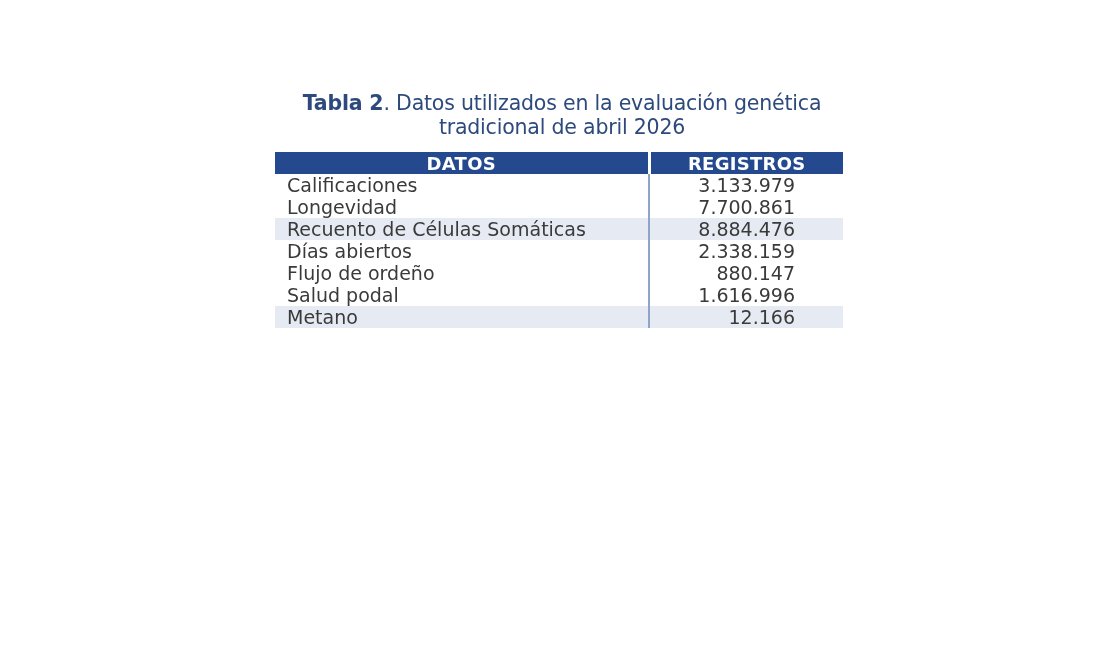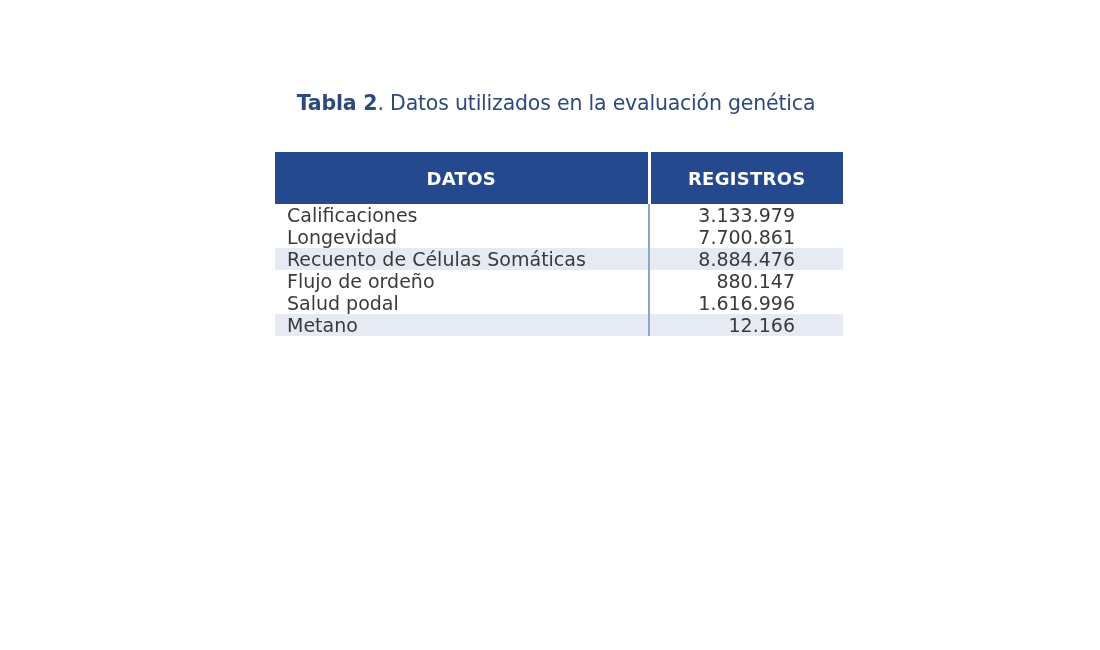--- a/index.html
+++ b/index.html
@@ -1,44 +1,45 @@
 <!DOCTYPE html>
 <html><head>
 <meta charset="utf-8">
 <style>
   html, body { margin: 0; padding: 0; background: #ffffff; }
   body { width: 1100px; height: 650px; position: relative; overflow: hidden; font-family: "DejaVu Sans", sans-serif; }
   .caption {
-    position: absolute; left: 256px; top: 91px; width: 600px;
+    position: absolute; left: 262px; top: 91px; width: 600px;
     text-align: center; color: #2e4a7d; font-size: 20.5px; line-height: 24px; letter-spacing: -0.2px;
   }
   .caption .lbl { font-weight: bold; }
   .tbl {
     position: absolute; left: 275px; top: 152px; width: 568px;
     border-collapse: collapse; table-layout: fixed;
   }
   .tbl col.c1 { width: 374px; }
   .tbl col.c2 { width: 194px; }
   .tbl th {
     background: #24498f; color: #ffffff; font-weight: bold; font-size: 18px;
-    height: 52px; padding: 0; text-align: center; letter-spacing: 0.3px;
+    height: 22px; padding: 0; text-align: center; letter-spacing: 0.3px;
   }
   .tbl th.h1 { border-right: 3px solid #ffffff; }
   .tbl td {
     height: 22px; padding: 0; font-size: 19px; color: #3a3a3a;
   }
   .tbl td.name { padding-left: 12px; }
   .tbl td.val { text-align: right; padding-right: 48px; border-left: 2px solid #8ea4c8; padding-left: 45px; }
   .tbl tr.alt td { background: #e6ebf3; }
 </style>
 </head>
 <body>
 
 <div class="caption">
   <div><span class="lbl">Tabla 2</span><span>. Datos utilizados en la evaluación genética</span></div>
+  <div>tradicional de abril 2026</div>
 </div>
 
 <table class="tbl">
   <colgroup>
       <col class="c1">
       <col class="c2">
     </colgroup>
   <thead>
     <tr>
       <th class="h1">DATOS</th>
@@ -52,20 +53,24 @@
       </tr>
     <tr>
         <td class="name">Longevidad</td>
         <td class="val">7.700.861</td>
       </tr>
     <tr class="alt">
         <td class="name">Recuento de Células Somáticas</td>
         <td class="val">8.884.476</td>
       </tr>
     <tr>
+        <td class="name">Días abiertos</td>
+        <td class="val">2.338.159</td>
+      </tr>
+    <tr>
         <td class="name">Flujo de ordeño</td>
         <td class="val">880.147</td>
       </tr>
     <tr>
         <td class="name">Salud podal</td>
         <td class="val">1.616.996</td>
       </tr>
     <tr class="alt">
         <td class="name">Metano</td>
         <td class="val">12.166</td>

